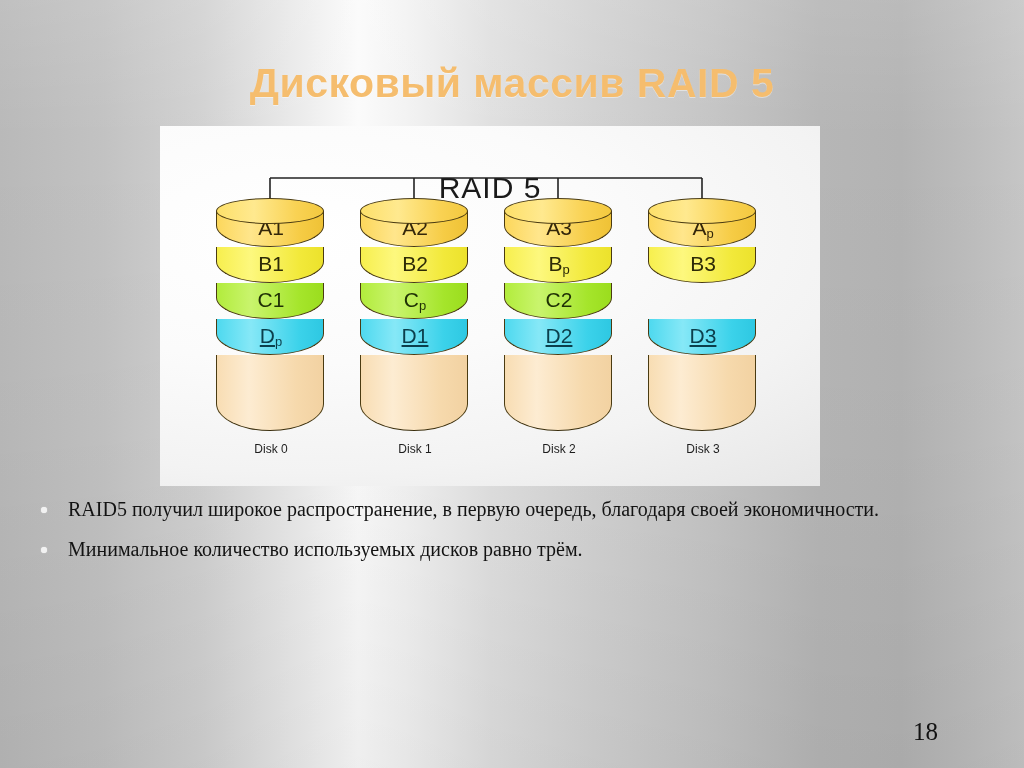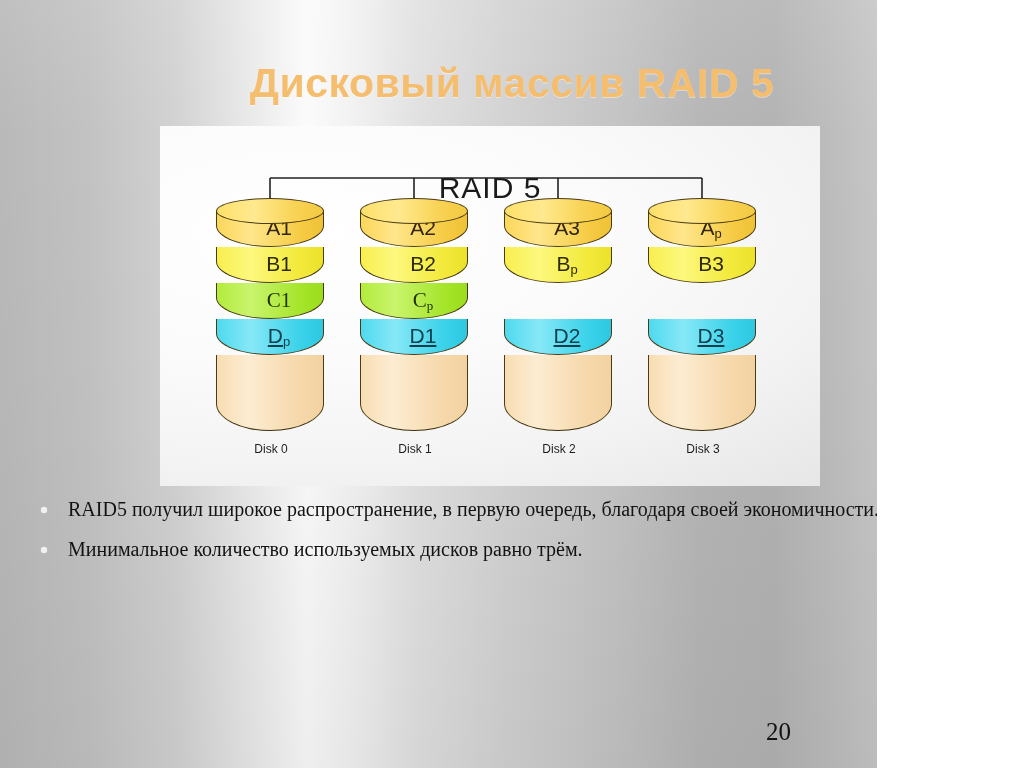--- a/index.html
+++ b/index.html
@@ -8,21 +8,21 @@
   }
   body {
     width: 1024px;
     height: 768px;
     overflow: hidden;
     font-family: "Liberation Sans", sans-serif;
   }
 
   #slide {
     position: relative;
-    width: 877px;
+    width: 1024px;
     height: 768px;
     background:
       linear-gradient(to right,
         #b9b9b9 0%,
         #c2c2c2 10%,
         #d2d2d2 20%,
         #e8e8e8 28%,
         #fbfbfb 35%,
         #f2f2f2 40%,
         #e0e0e0 48%,
@@ -143,38 +143,38 @@
     height: 36px;
     box-sizing: border-box;
     border-left: 1.4px solid #4a3b12;
     border-right: 1.4px solid #4a3b12;
     border-bottom: 1.4px solid #4a3b12;
     border-bottom-left-radius: 50% 60%;
     border-bottom-right-radius: 50% 60%;
   }
   .band .band-label {
     position: absolute;
-    left: 8px;
+    left: 0;
     top: 6px;
     width: 108px;
     text-align: center;
     font-size: 21px;
     color: #20202a;
     line-height: 22px;
   }
   .band .band-label sub {
     font-size: 13px;
     vertical-align: baseline;
     position: relative;
     top: 3px;
   }
 
   .band.a { top: 13px; background: linear-gradient(to right,#fcd75c 0%,#ffe68c 32%,#f6cc45 78%,#efc236 100%); z-index: 5; }
   .band.b { top: 49px; background: linear-gradient(to right,#f7ef4e 0%,#fdf87e 32%,#f2e93a 78%,#ece22c 100%); z-index: 4; }
-  .band.c { top: 85px; background: linear-gradient(to right,#b2ec3c 0%,#c9f46d 32%,#a5e52b 78%,#9bdd1e 100%); z-index: 3; font-family: Liberation Serif, serif; }
+  .band.c { top: 85px; background: linear-gradient(to right,#b2ec3c 0%,#c9f46d 32%,#a5e52b 78%,#9bdd1e 100%); z-index: 3; }
   .band.d { top: 121px; background: linear-gradient(to right,#4ed9ef 0%,#86e8f7 32%,#3bd2ea 78%,#2ec8e2 100%); z-index: 2; }
 
   .band.a .band-label { color: #33260a; }
   .band.b .band-label { color: #2d2a07; }
   .band.c .band-label { color: #1f3005; }
   .band.d .band-label { color: #0b3f4c; text-decoration: underline; }
 
   
   .remainder {
     position: absolute;
@@ -303,20 +303,23 @@
 
       <div class="disk d2">
         <div class="disk-body">
           <div class="cap"></div>
           <div class="band a">
             <span class="band-label">A3</span>
           </div>
           <div class="band b">
             <span class="band-label">B<sub>p</sub></span>
           </div>
+          <div class="band c">
+            <span class="band-label">C2</span>
+          </div>
           <div class="band d">
             <span class="band-label">D2</span>
           </div>
           <div class="remainder"></div>
         </div>
         <div class="disk-caption">Disk 2</div>
       </div>
 
       <div class="disk d3">
         <div class="disk-body">
@@ -342,15 +345,15 @@
     <div class="bullet">
       <span class="dot"></span>
       <span>RAID5 получил широкое распространение, в первую очередь, благодаря своей экономичности.</span>
     </div>
     <div class="bullet">
       <span class="dot"></span>
       <span>Минимальное количество используемых дисков равно трём.</span>
     </div>
   </div>
 
-  <div id="page-number">20</div>
+  <div id="page-number">18</div>
 
 </div>
 
 </body></html>

